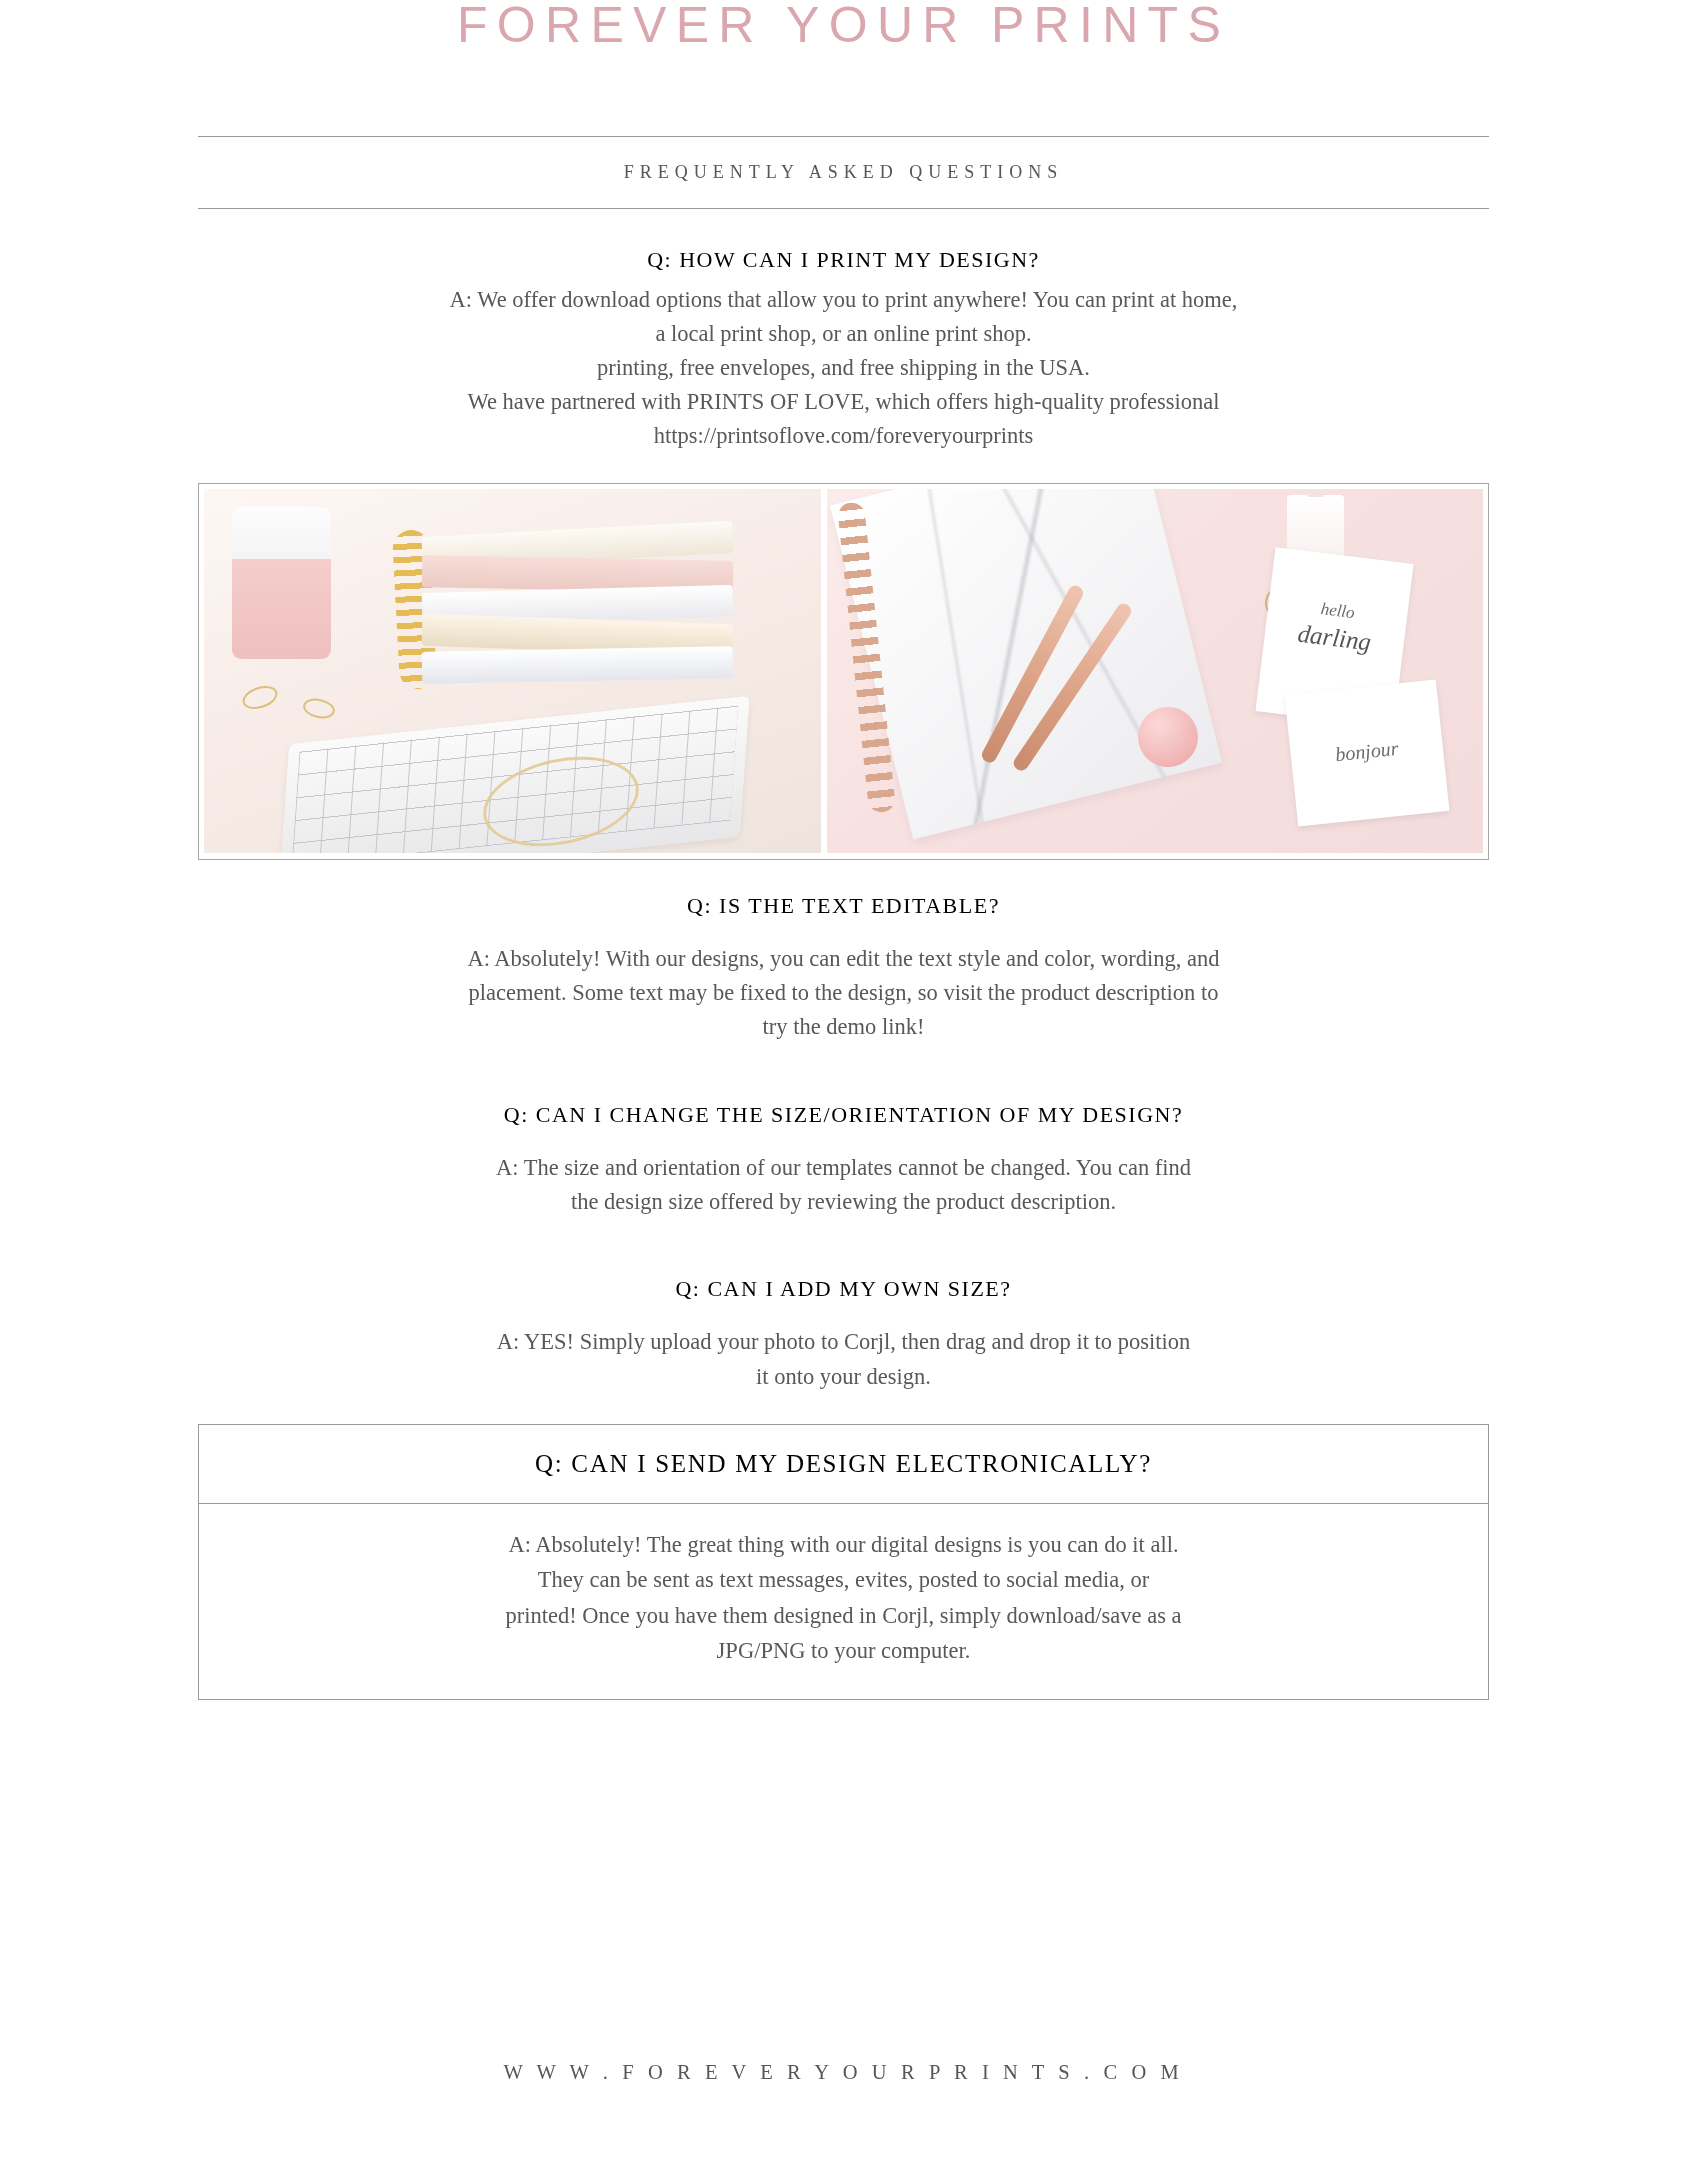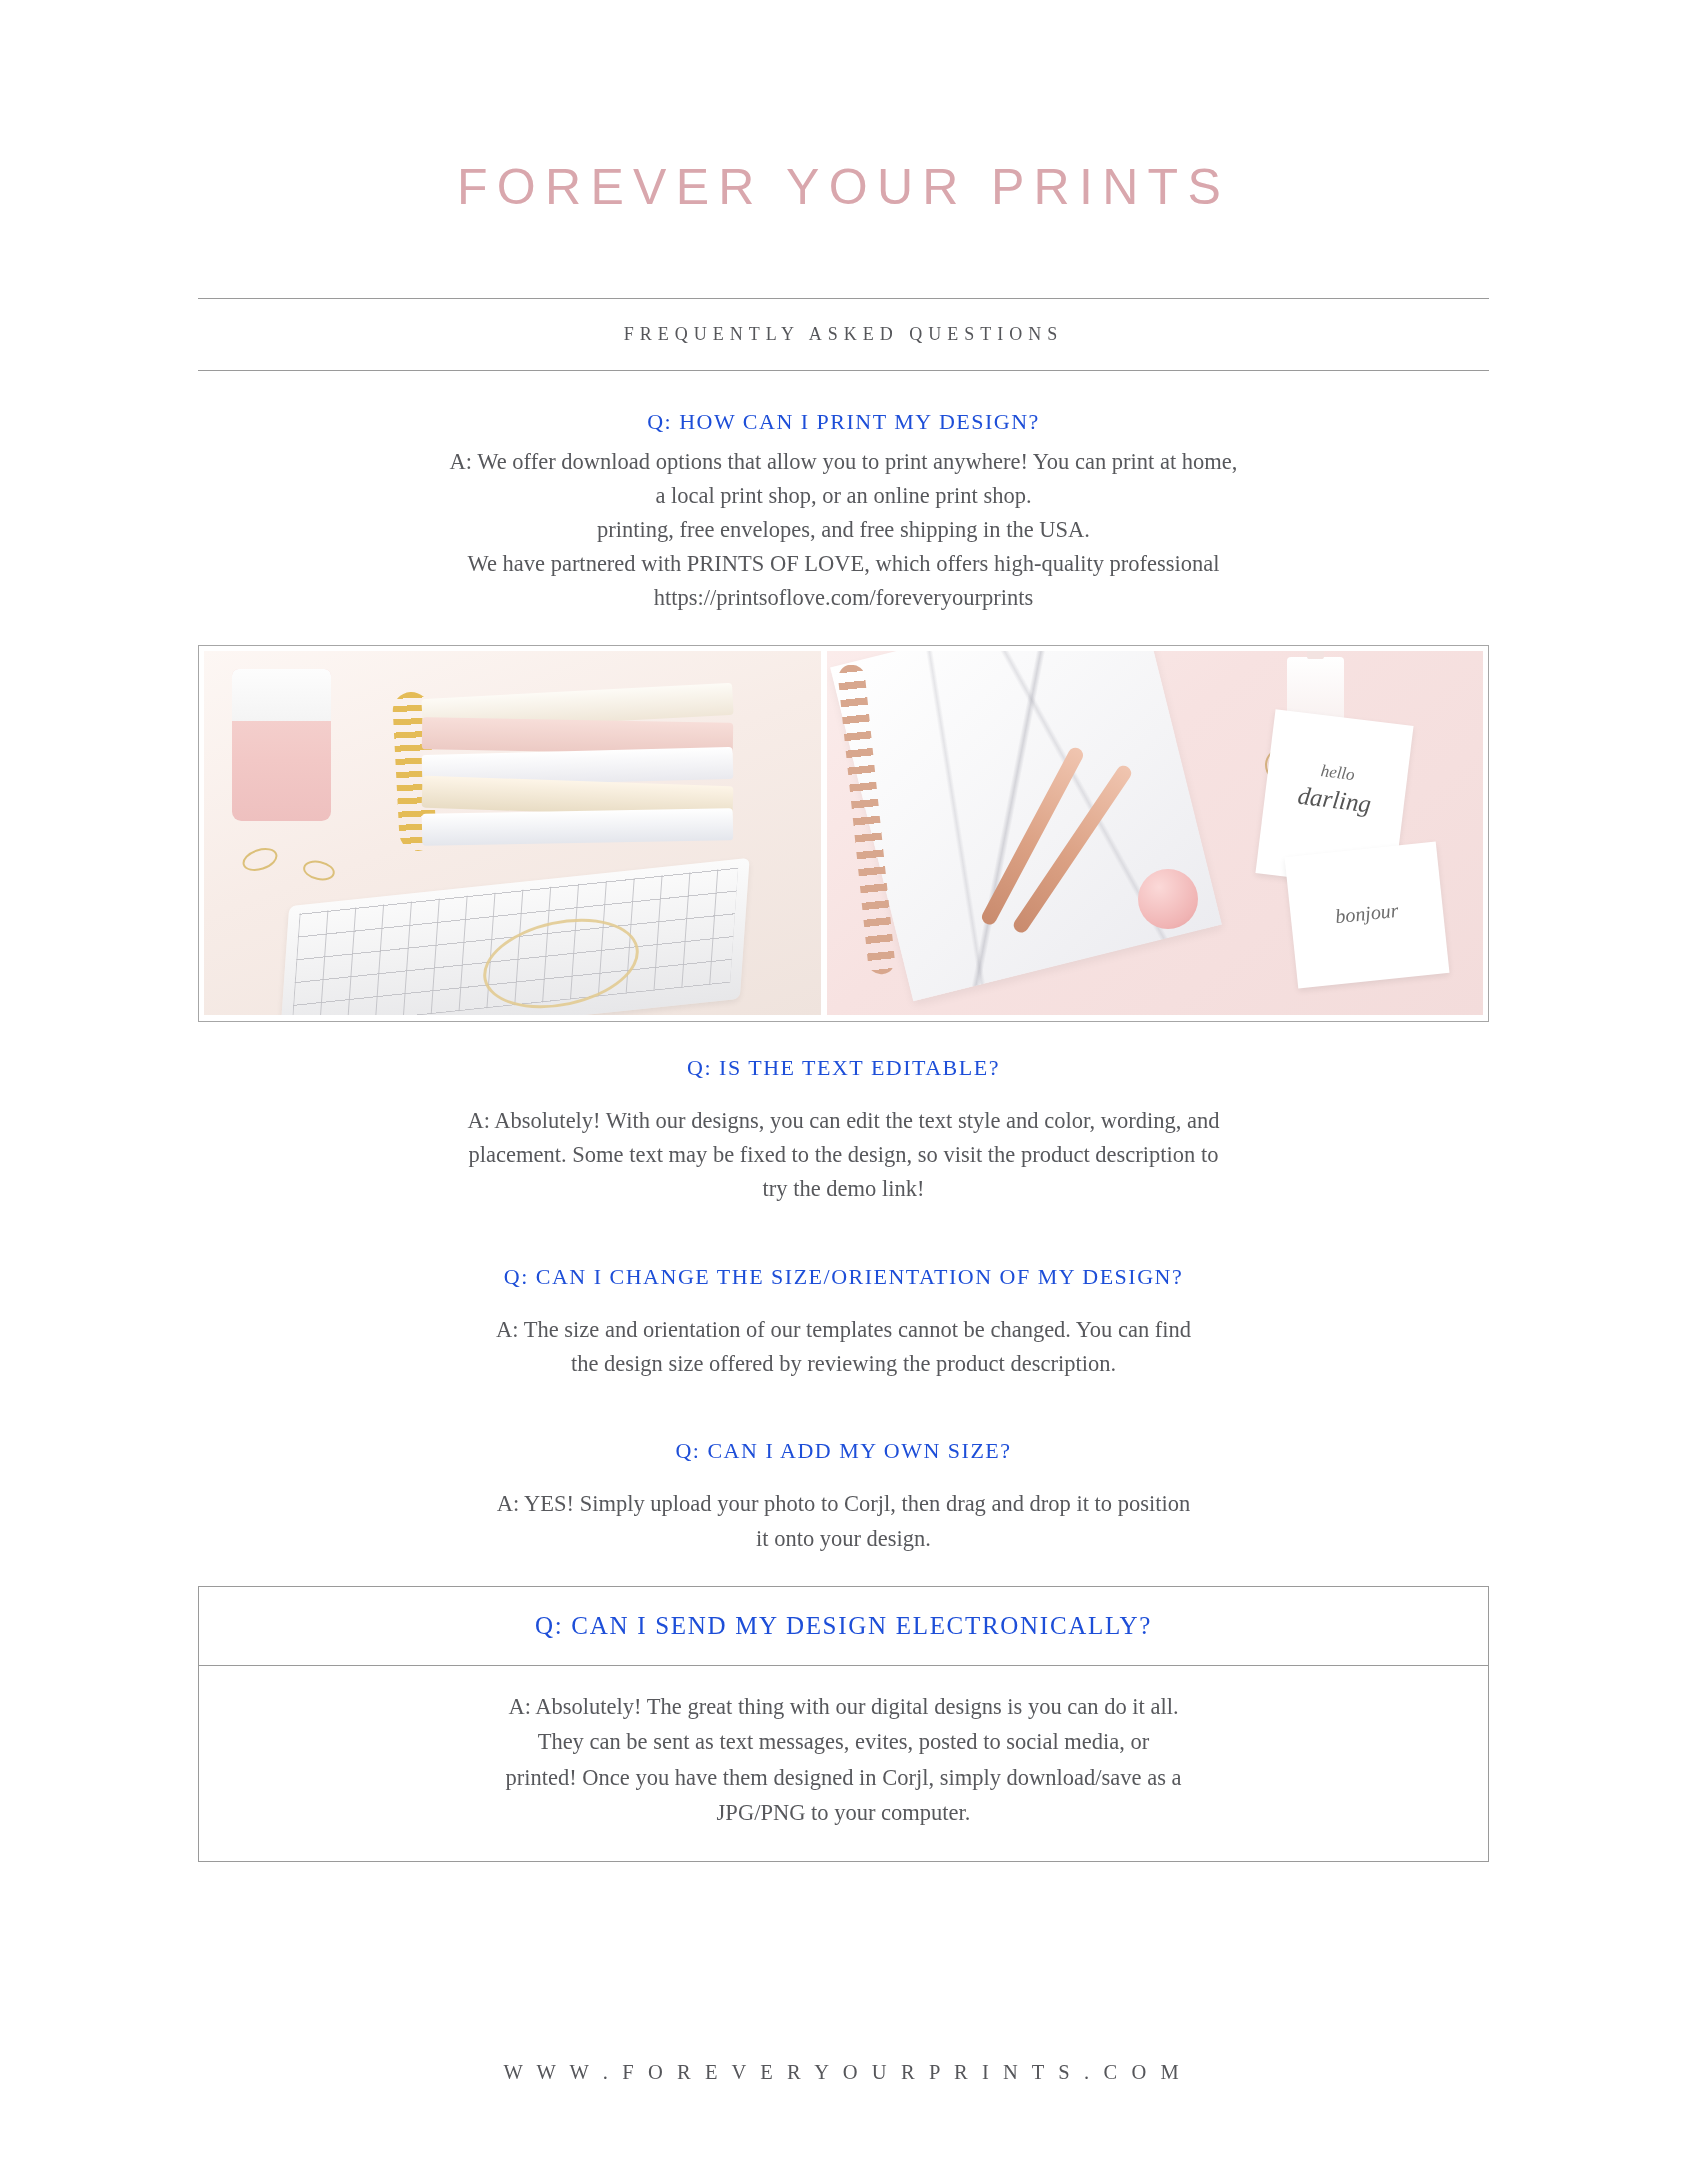--- a/index.html
+++ b/index.html
@@ -25,21 +25,20 @@
 
   
   .brand-title {
     text-align: center;
     color: #d9a7ad;
     font-family: "Liberation Sans", sans-serif;
     font-weight: 300;
     font-size: 50px;
     letter-spacing: 9.3px;
     margin: 0;
-    padding-top: 162px;
     line-height: 1;
   }
 
   .faq-band {
     margin-top: 86px;
     border-top: 1.3px solid #9a9a9a;
     border-bottom: 1.3px solid #9a9a9a;
     padding: 25px 0 25px 0;
     text-align: center;
   }
@@ -48,21 +47,21 @@
     font-size: 18px;
     letter-spacing: 6px;
     color: #55565a;
   }
 
   
   .qa-block {
     text-align: center;
   }
   .question {
-    color: #1d4ed8;
+    color: #000000;
     font-family: "Liberation Serif", serif;
     font-size: 22px;
     letter-spacing: 1.5px;
     margin: 0;
     line-height: 1.5;
   }
   .answer {
     color: #57585c;
     font-family: "Liberation Serif", serif;
     font-size: 22.5px;

